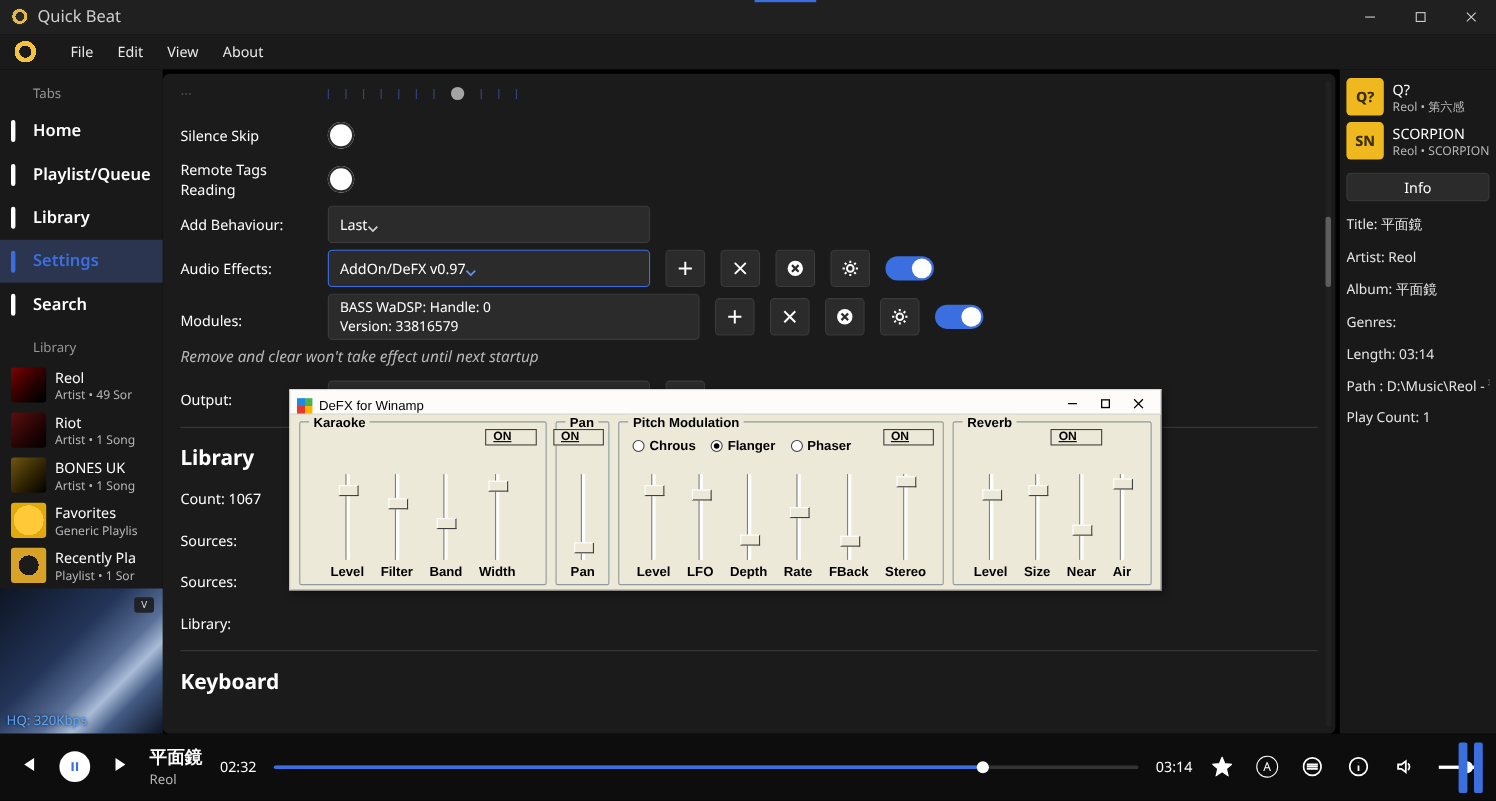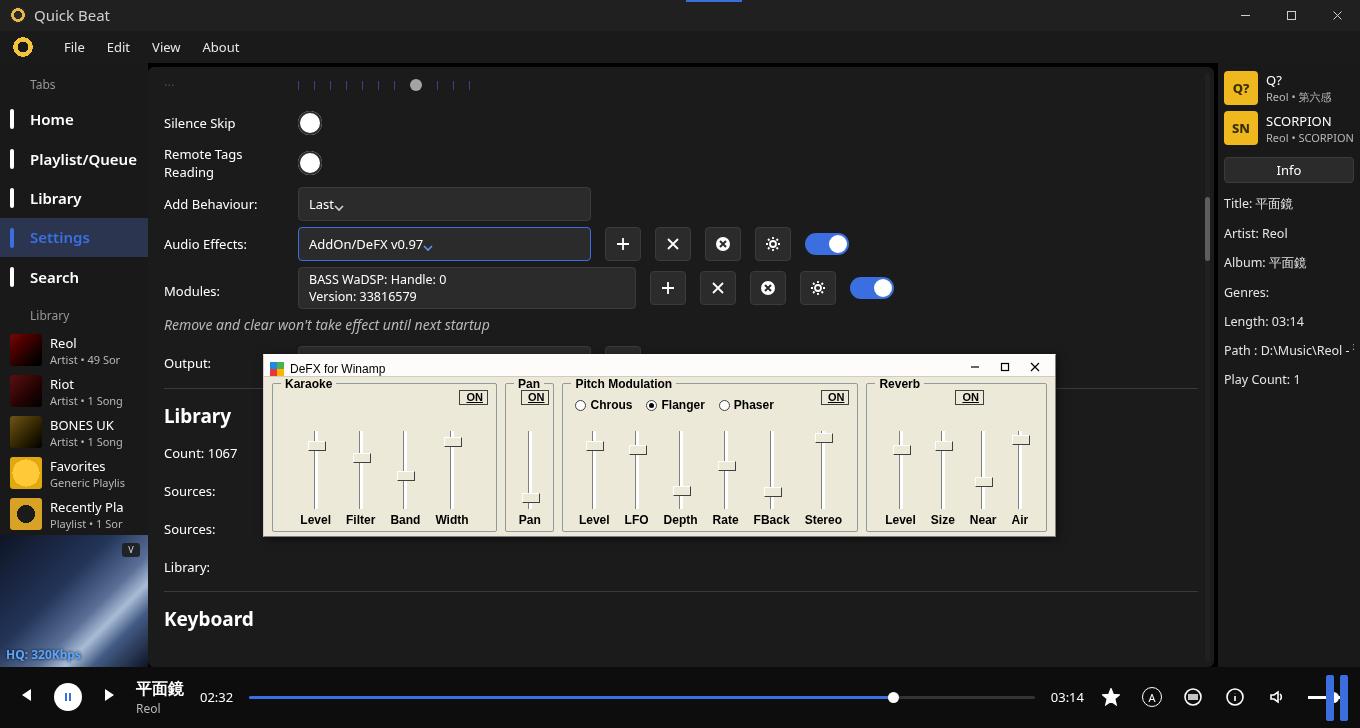--- a/index.html
+++ b/index.html
@@ -114,21 +114,21 @@
   .sb-art{
     height:134px;margin-top:auto;
     position:relative;overflow:hidden;
     background:linear-gradient(135deg,#0e1525,#223458 40%,#5a6f97 60%,#a9bcd7 70%,#425a83 80%,#0e1525);
   }
   .sb-art .badge-v{
     position:absolute;right:8px;top:8px;width:18px;height:14px;border-radius:3px;
     background:#1b1b1bdd;display:flex;align-items:center;justify-content:center;font-size:9px;color:#ddd
   }
   .sb-art .hq{
-    position:absolute;left:6px;bottom:4px;font-size:12px;color:#5aa6ff;font-weight:700;
+    position:absolute;left:6px;bottom:4px;font-size:12px;color:#5aa6ff;font-weight:400;
     text-shadow:0 0 3px #000
   }
 
   
   .center{
     flex:1 1 auto;background:var(--panel);
     position:relative;display:flex;flex-direction:column;
     margin:4px 4px 0 0;border-radius:6px;min-width:0
   }
   .center-scroll{
@@ -272,21 +272,21 @@
   .defx-title .wb{width:28px;height:18px;display:flex;align-items:center;justify-content:center;margin-left:2px}
   .defx-title .wb svg{width:10px;height:10px;stroke:#000;stroke-width:1.2;fill:none}
   .defx-body{display:flex;gap:8px;padding:6px 8px 4px 8px;height:calc(100% - 22px)}
   .grp{
     border:1px solid #919b9c;border-radius:2px;position:relative;padding:16px 8px 4px 8px;
     display:flex;flex-direction:column
   }
   .grp-title{position:absolute;left:8px;top:-7px;background:#ece9d8;padding:0 4px;font-size:12px;font-weight:700}
   .on-btn{
     position:absolute;right:8px;top:6px;border:1px solid #404040;background:#ece9d8;
-    padding:0 4px 1px 6px;font-family:inherit;font-size:11px;font-weight:700;text-decoration:underline
+    padding:0 22px 1px 6px;font-family:inherit;font-size:11px;font-weight:700;text-decoration:underline
   }
   .sliders{display:flex;gap:15px;align-items:flex-end;flex:1;justify-content:center;margin-top:4px}
   .sl{display:flex;flex-direction:column;align-items:center;gap:4px}
   .sl .track{width:4px;height:78px;background:linear-gradient(#fff,#fff) center/2px 100% no-repeat, #ece9d8;
     border-left:1px solid #808080;border-right:1px solid #fff;position:relative}
   .sl .thumb{position:absolute;left:-7px;width:18px;height:10px;background:#ece9d8;
     border:1px solid #404040;border-top-color:#fff;border-left-color:#fff}
   .sl .lab{font-weight:700;font-size:12px}
   .radiorow{display:flex;gap:14px;align-items:center;margin-bottom:2px;padding-left:4px;margin-top:-2px}
   .radiorow label{display:flex;align-items:center;gap:4px;font-size:12px;font-weight:700}

